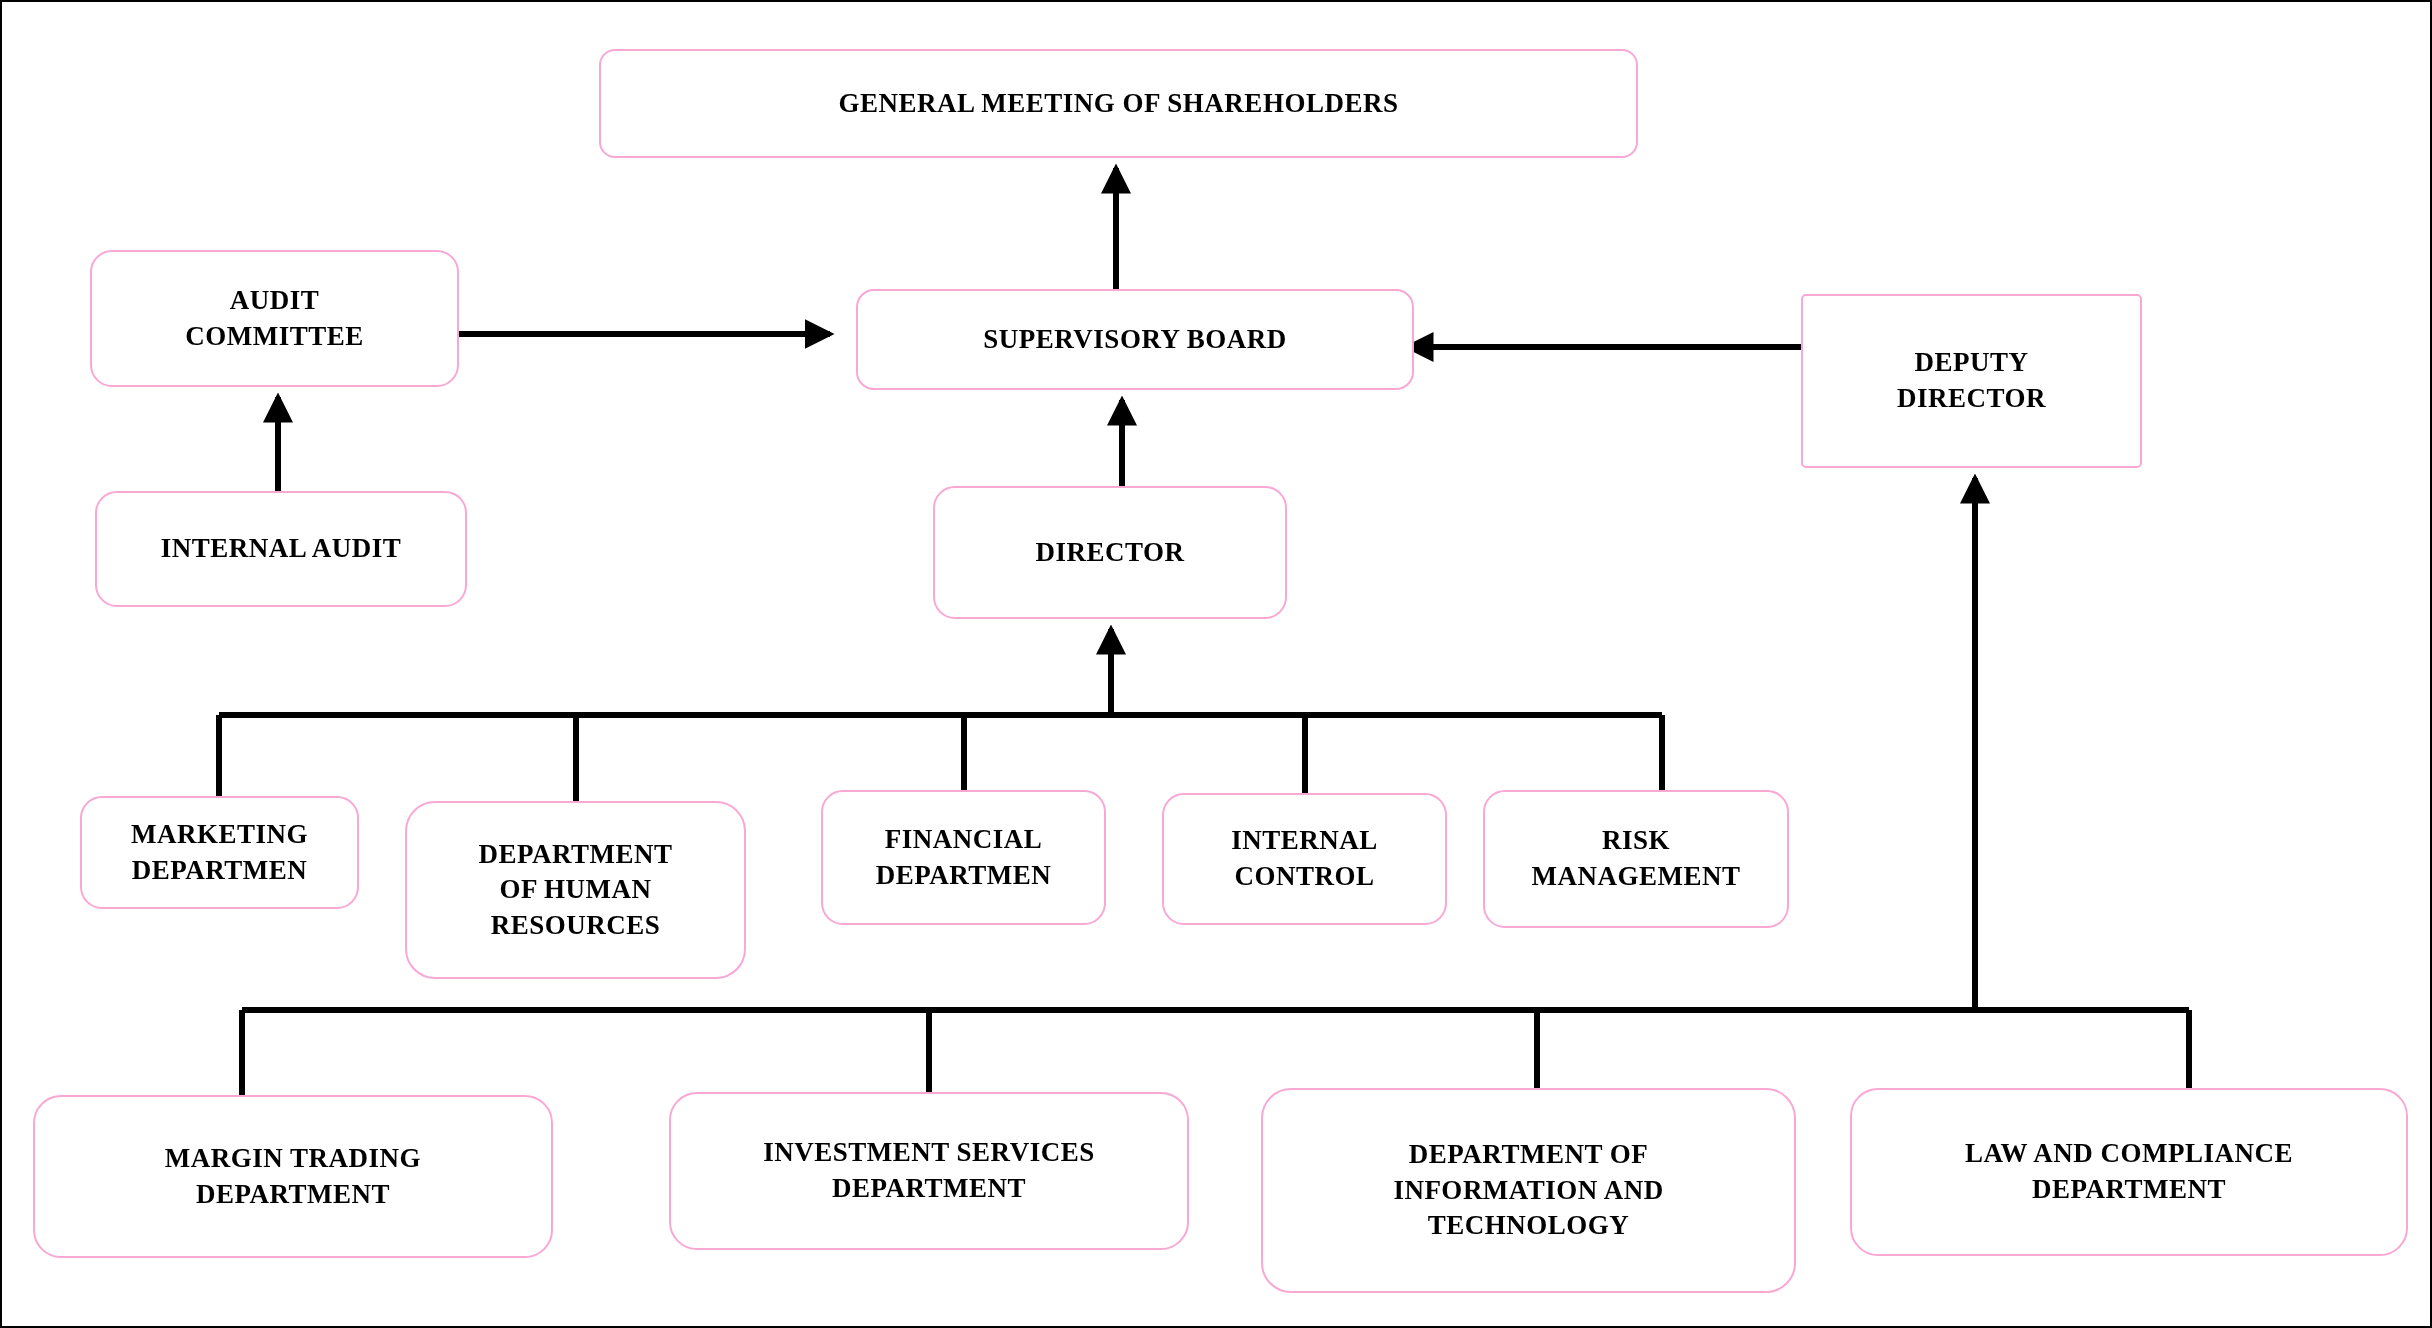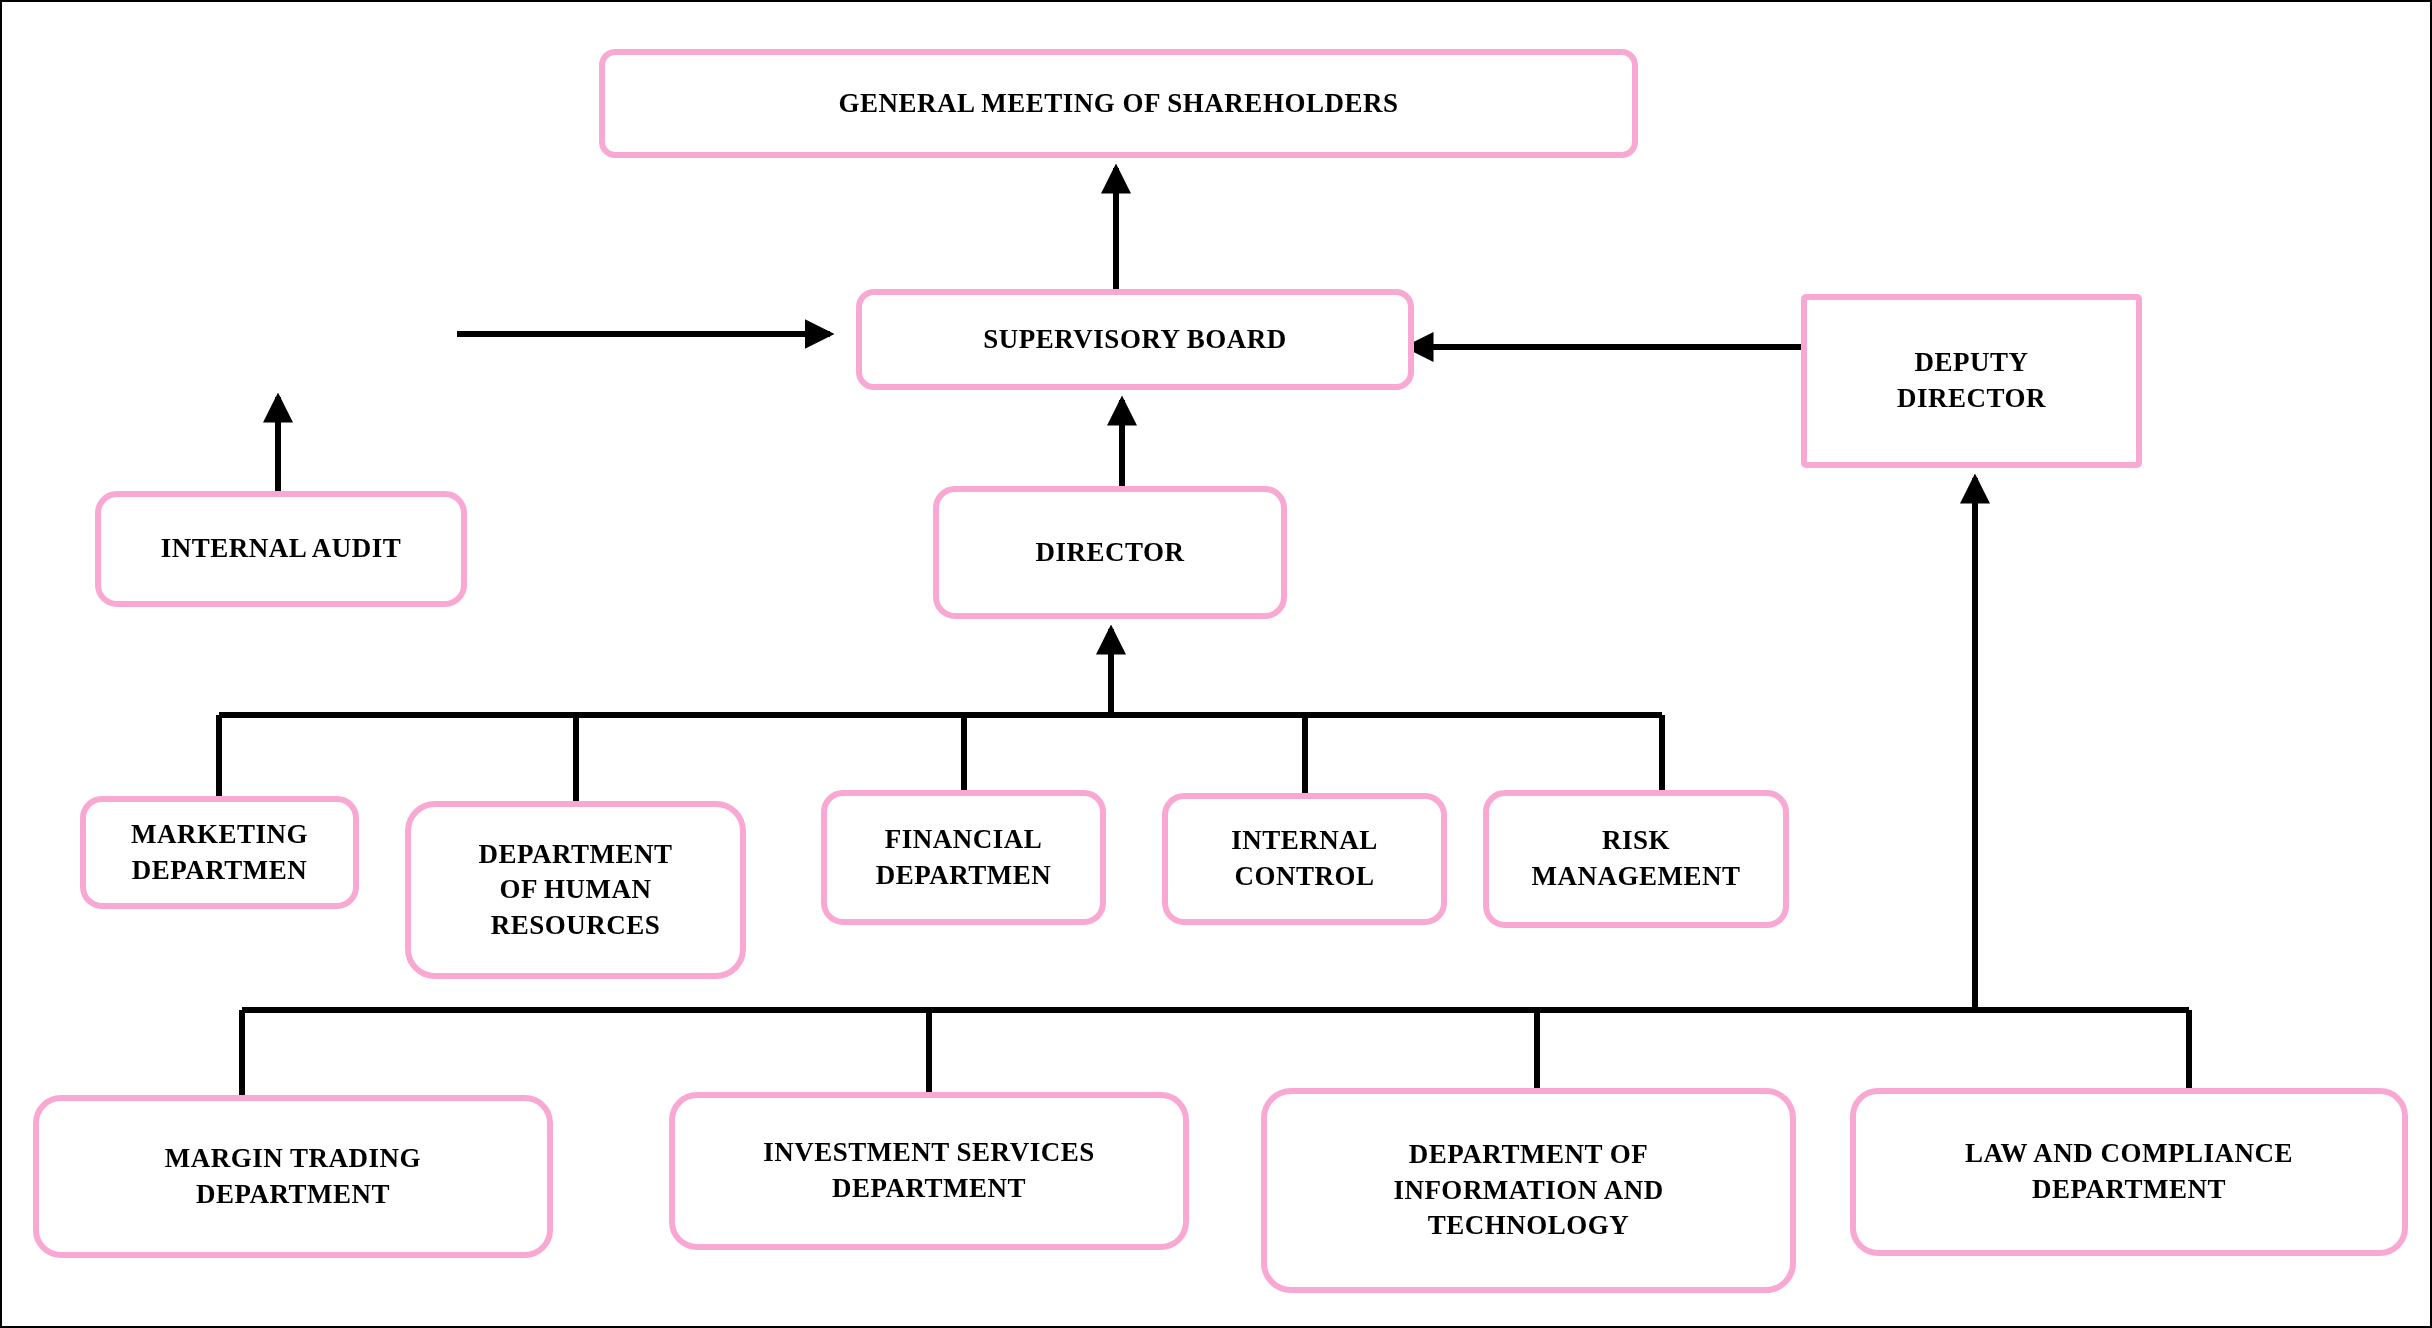--- a/index.html
+++ b/index.html
@@ -19,21 +19,21 @@
   }
   .wires {
     position: absolute;
     left: 0; top: 0;
     width: 2432px;
     height: 1328px;
   }
   .node {
     position: absolute;
     box-sizing: border-box;
-    border: 6px solid #f9a8d4;
+    border: 2px solid #f9a8d4;
     border-radius: 22px;
     background: #ffffff;
     display: flex;
     align-items: center;
     justify-content: center;
     text-align: center;
     font-weight: bold;
     font-size: 27px;
     line-height: 1.32;
     color: #000000;
@@ -94,20 +94,22 @@
       <line x1="1973" y1="1008" x2="1973" y2="476" marker-end="url(#arrow)"></line>
       <line x1="240" y1="1008" x2="240" y2="1096"></line>
       <line x1="927" y1="1008" x2="927" y2="1093"></line>
       <line x1="1535" y1="1008" x2="1535" y2="1089"></line>
       <line x1="2187" y1="1008" x2="2187" y2="1089"></line>
     </g>
   </svg>
 
   <div class="node n-general">GENERAL MEETING OF SHAREHOLDERS</div>
 
+  <div class="node n-audit">AUDIT
+COMMITTEE</div>
 
   <div class="node n-supervisory">SUPERVISORY BOARD</div>
 
   <div class="node n-deputy">DEPUTY
 DIRECTOR</div>
 
   <div class="node n-intaudit">INTERNAL AUDIT</div>
 
   <div class="node n-director">DIRECTOR</div>
 

